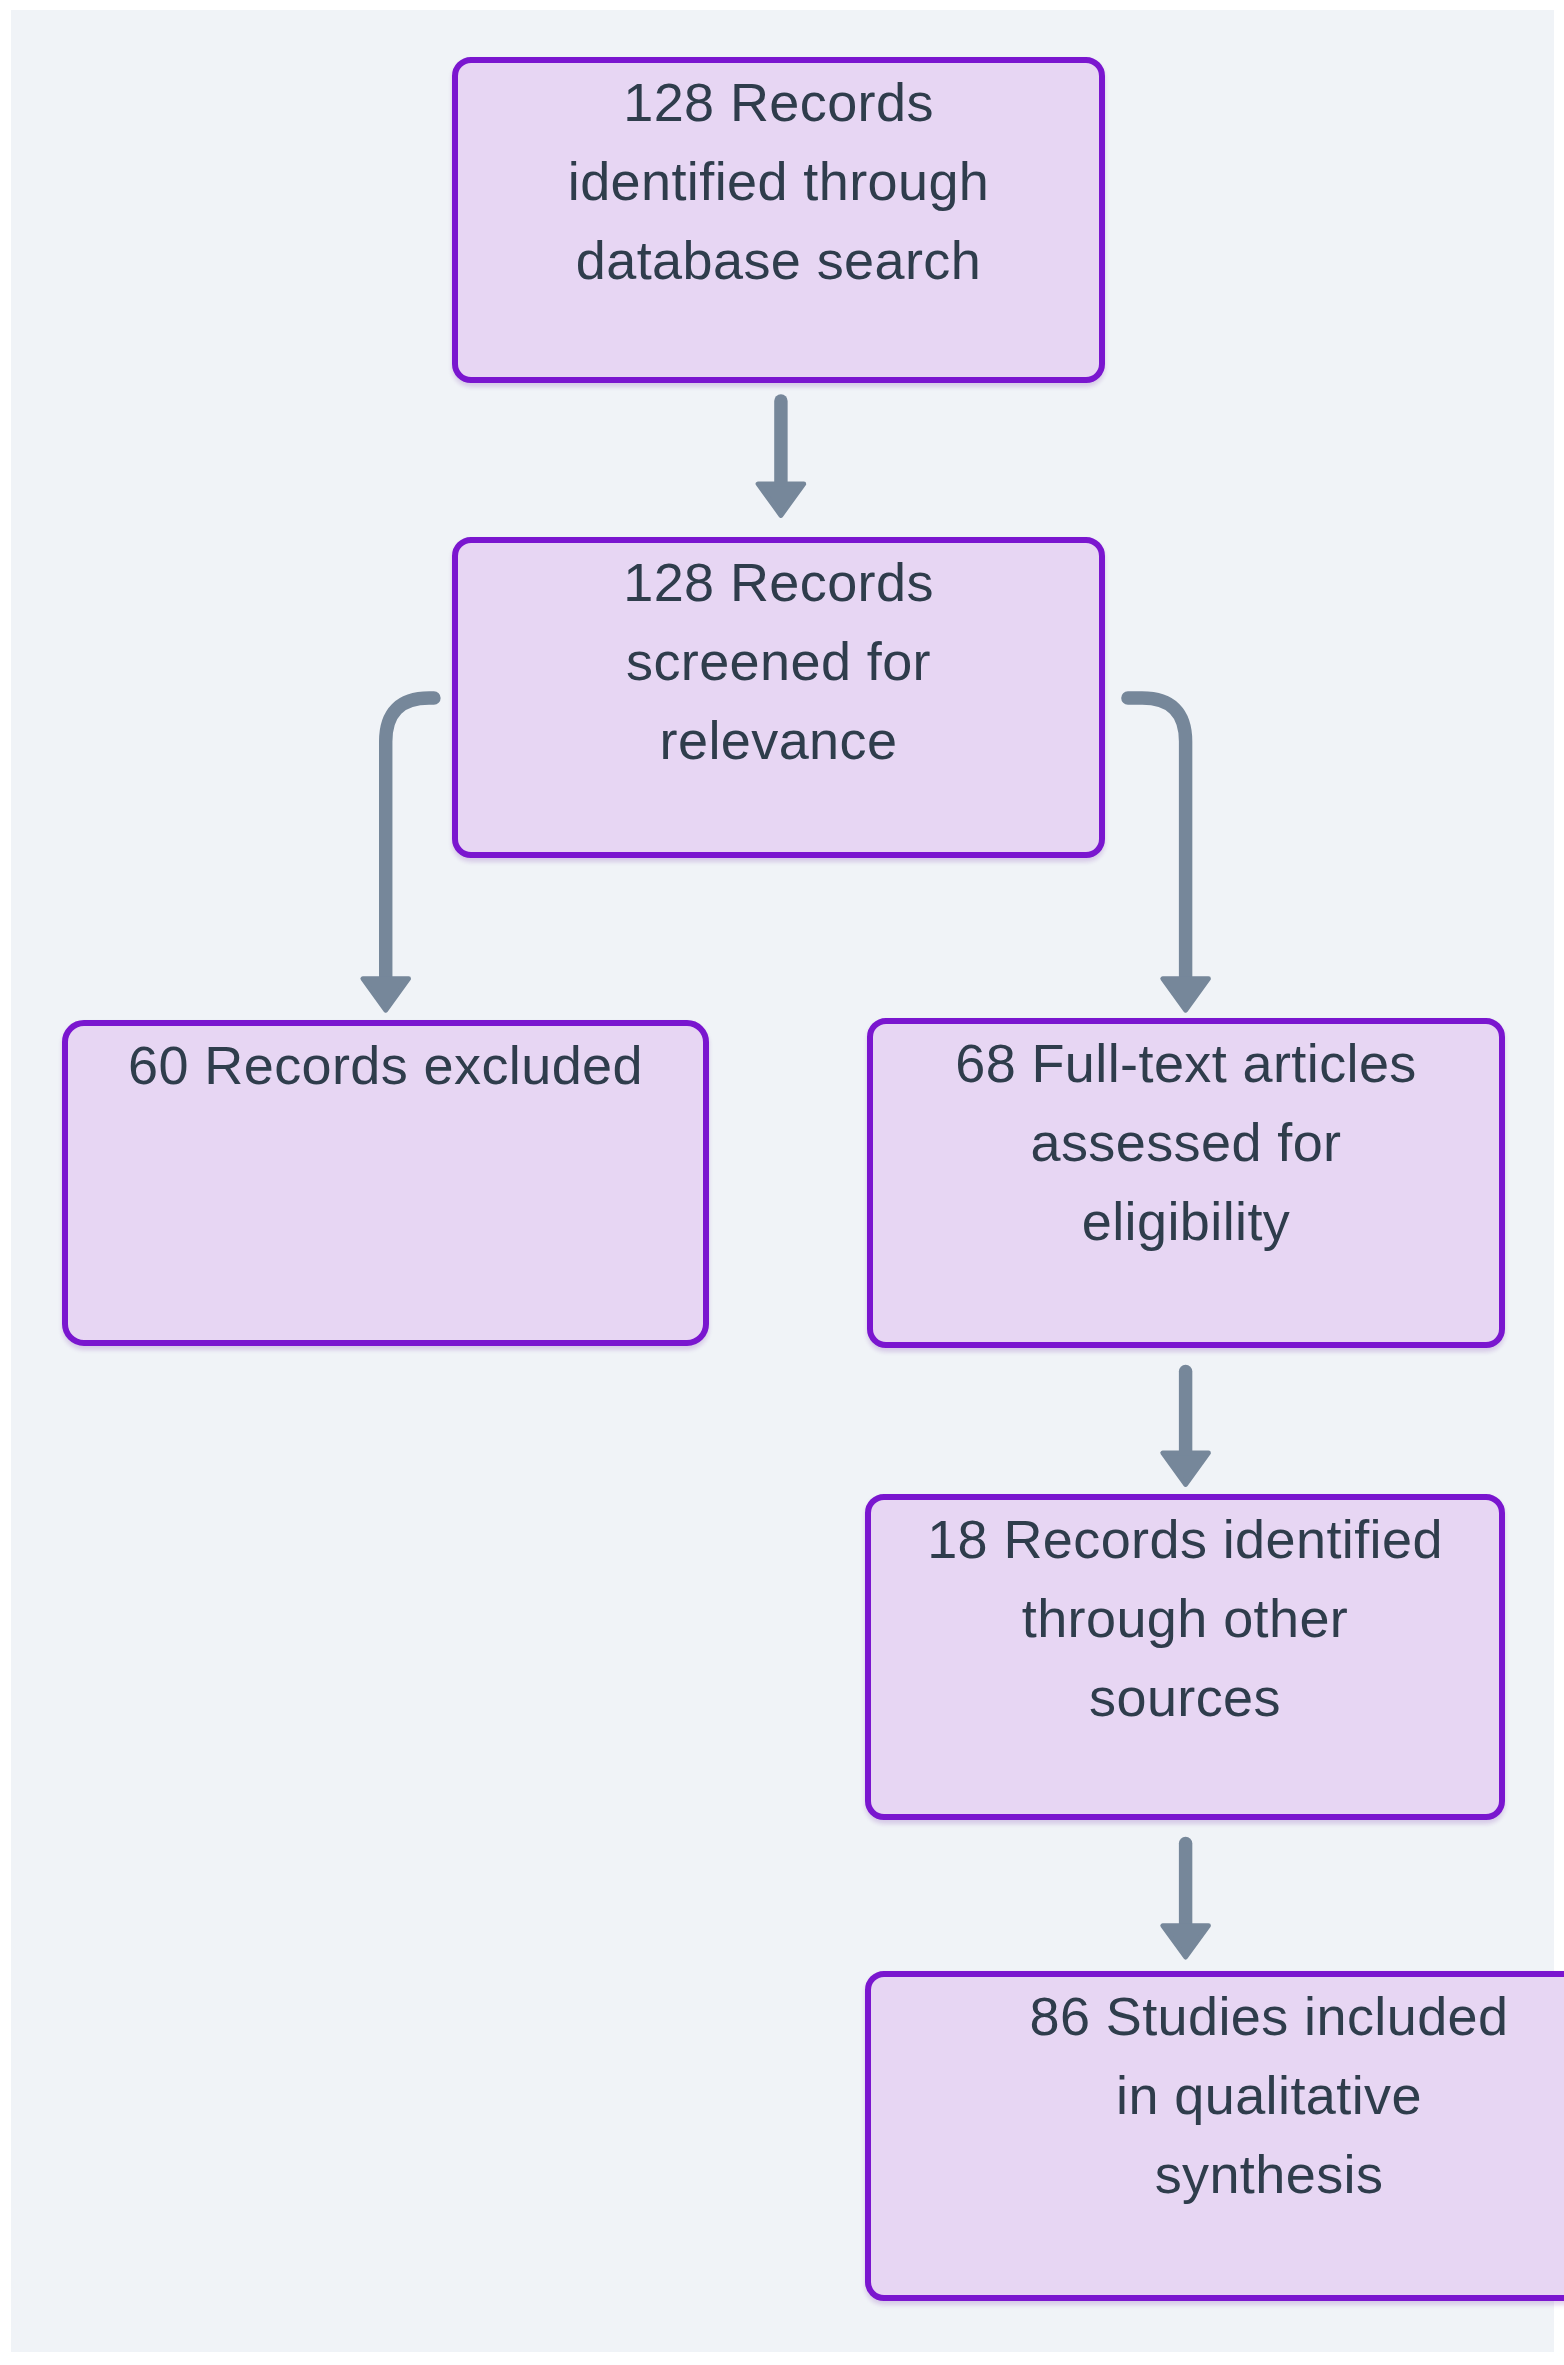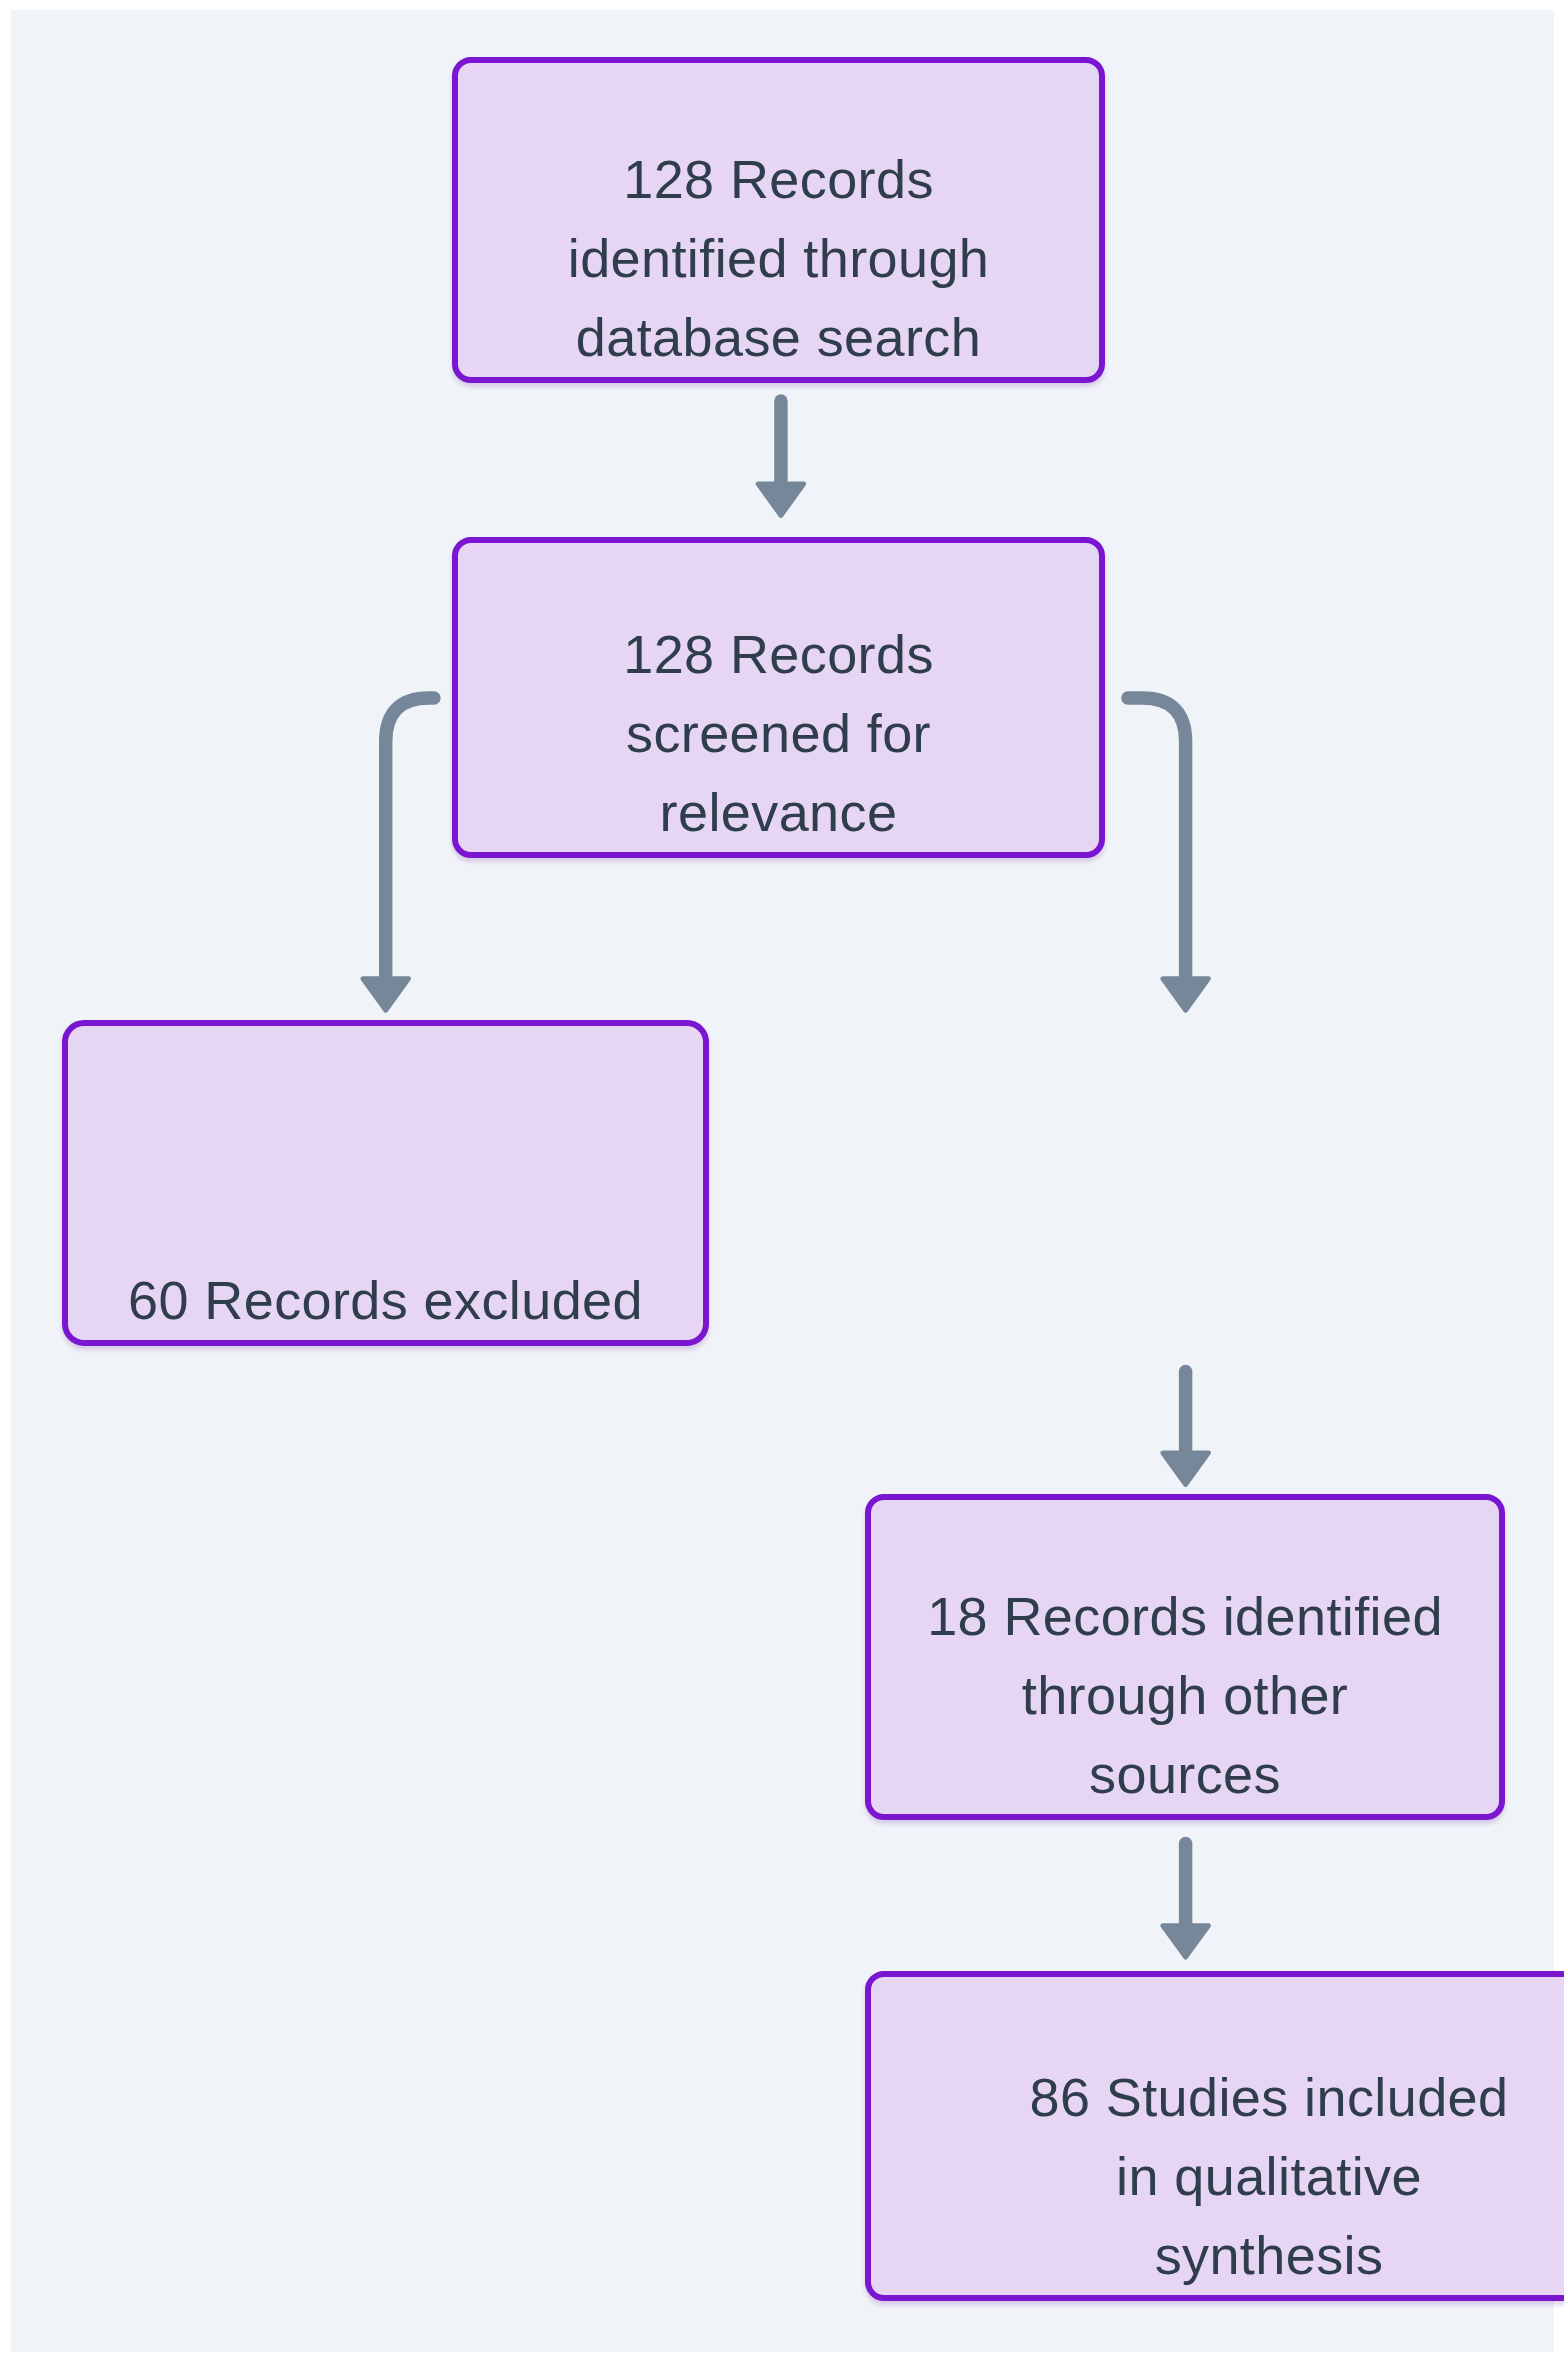--- a/index.html
+++ b/index.html
@@ -21,21 +21,21 @@
   .panel{
     position:absolute;left:11px;top:10.3px;right:11px;bottom:14.2px;
     background:var(--panel-background);
   }
   .flow-box{
     position:absolute;
     box-sizing:border-box;
     background:var(--box-fill);
     border:6.3px solid var(--box-border);
     border-radius:19px;
-    display:flex;align-items:flex-end;justify-content:center;
+    display:flex;align-items:flex-start;justify-content:center;
     box-shadow:0 3.2px 4px rgba(98,24,160,0.18);
   }
   .box-label{
     white-space:pre-line;
     text-align:center;
     color:var(--text);
     font-size:54px;
     line-height:79px;
     font-weight:500;
     letter-spacing:0.4px;
@@ -95,20 +95,25 @@
   <div class="flow-box" id="box-records-screened">
     <div class="box-label">128 Records
 screened for
 relevance</div>
   </div>
 
   <div class="flow-box" id="box-records-excluded">
     <div class="box-label">60 Records excluded</div>
   </div>
 
+  <div class="flow-box" id="box-fulltext-assessed">
+    <div class="box-label">68 Full-text articles
+assessed for
+eligibility</div>
+  </div>
 
   <div class="flow-box" id="box-other-sources">
     <div class="box-label">18 Records identified
 through other
 sources</div>
   </div>
 
   <div class="flow-box" id="box-studies-included">
     <div class="box-label">86 Studies included
 in qualitative

